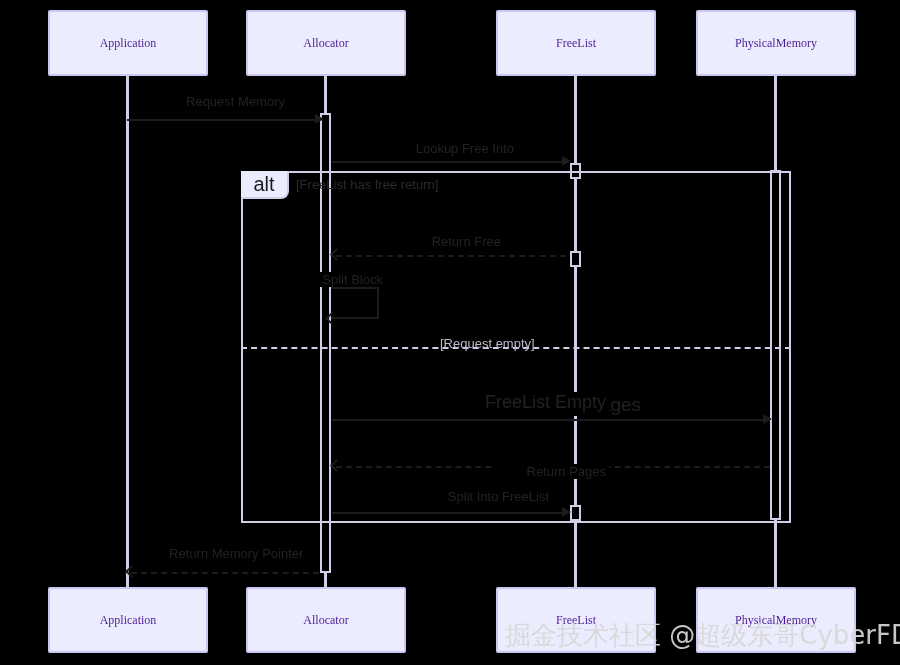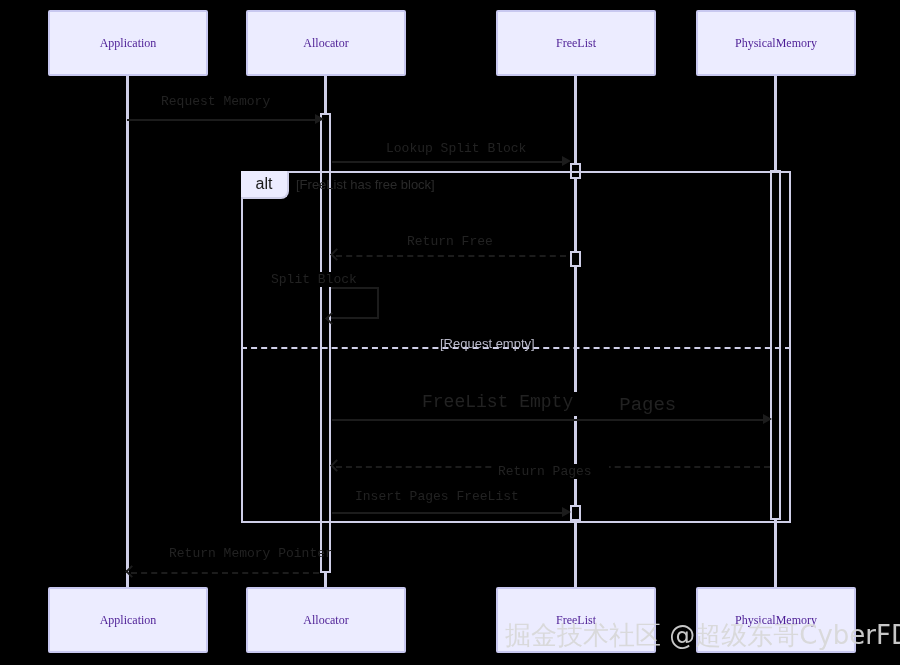--- a/index.html
+++ b/index.html
@@ -74,22 +74,22 @@
     transform: rotate(45deg);
   }
 
   .msglabel {
     position: absolute;
     font-size: 13px;
     color: #222222;
     background: #000000;
     padding: 0 3px;
     white-space: nowrap;
-    font-family: Liberation Mono, monospace;
-    text-align: left;
+    font-family: Liberation Sans, sans-serif;
+    text-align: right;
   }
   .msglabel.big { font-size: 19px; }
 
   
   .selfmsg {
     position: absolute;
     border: 2px solid #1c1c1c;
     border-left: none;
     background: transparent;
   }
@@ -111,21 +111,21 @@
     border: 2px solid #CFCFE8;
     border-top: none;
     border-left: none;
     border-bottom-right-radius: 8px;
     display: flex;
     align-items: center;
     justify-content: center;
     padding: 0 8px;
   }
   .fragment-tab span {
-    font-size: 16px;
+    font-size: 20px;
     color: #1a1a1a;
     font-family: "Liberation Sans", sans-serif;
   }
   .fragment-cond {
     position: absolute;
     font-size: 13px;
     color: #2a2a2a;
     white-space: nowrap;
     font-family: "Liberation Sans", sans-serif;
   }
@@ -179,28 +179,28 @@
   <div class="activation" style="left:770px; top:170px; height:350px;"></div>
 
   
   <div class="msg" style="left:127px; top:119px; width:190px;"></div>
   <div class="arrowhead right" style="left:315px; top:114px;"></div>
   <div class="msglabel" style="left:158px; top:94px; width:130px;">Request Memory</div>
 
   
   <div class="msg" style="left:332px; top:161px; width:232px;"></div>
   <div class="arrowhead right" style="left:562px; top:156px;"></div>
-  <div class="msglabel" style="left:383px; top:141px; width:134px;">Lookup Split Block</div>
+  <div class="msglabel" style="left:383px; top:141px; width:134px;">Lookup Free Into</div>
 
   
   <div class="fragment" style="left:241px; top:171px; width:550px; height:352px;"></div>
   <div class="fragment-tab" style="left:241px; top:171px; width:48px; height:28px;">
     <span>alt</span>
   </div>
-  <div class="fragment-cond" style="left:296px; top:177px;">[FreeList has free block]</div>
+  <div class="fragment-cond" style="left:296px; top:177px;">[FreeList has free return]</div>
 
   <div class="fragment-divider" style="left:241px; top:347px; width:550px;"></div>
   <div class="fragment-cond light" style="left:440px; top:336px;">[Request empty]</div>
 
    Allocator (dashed return) ============ --&gt;
   <div class="msg dashed" style="left:336px; top:255px; width:230px;"></div>
   <div class="arrowhead open-left" style="left:332px; top:250px;"></div>
   <div class="msglabel" style="left:404px; top:234px; width:100px;">Return Free</div>
 
   
@@ -214,21 +214,21 @@
   <div class="msglabel big" style="left:468px; top:394px; width:160px;">Allocate New Pages</div>
 
    Allocator (dashed) ============ --&gt;
   <div class="msg dashed" style="left:336px; top:466px; width:434px;"></div>
   <div class="arrowhead open-left" style="left:332px; top:461px;"></div>
   <div class="msglabel" style="left:495px; top:464px; width:114px;">Return Pages</div>
 
   
   <div class="msg" style="left:332px; top:512px; width:232px;"></div>
   <div class="arrowhead right" style="left:562px; top:507px;"></div>
-  <div class="msglabel" style="left:352px; top:489px; width:200px;">Insert Pages FreeList</div>
+  <div class="msglabel" style="left:352px; top:489px; width:200px;">Split Into FreeList</div>
 
    Application (dashed return) ============ --&gt;
   <div class="msg dashed" style="left:131px; top:572px; width:188px;"></div>
   <div class="arrowhead open-left" style="left:127px; top:567px;"></div>
   <div class="msglabel" style="left:166px; top:546px; width:126px;">Return Memory Pointer</div>
 
   
   <div class="msglabel" style="left:419px; top:392px; width:190px; font-size:18px;">FreeList Empty</div>
 
   

